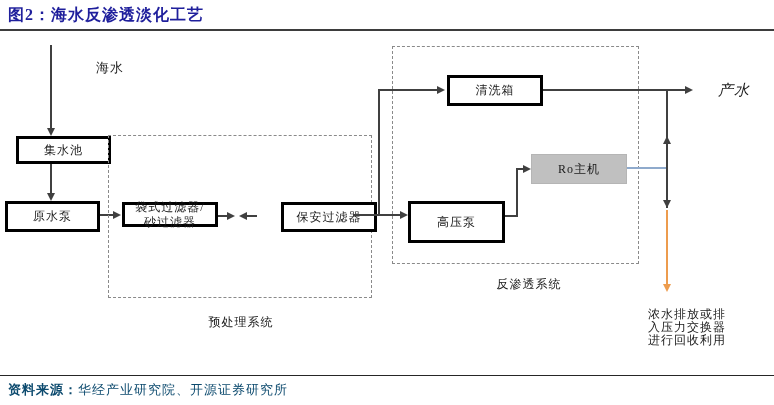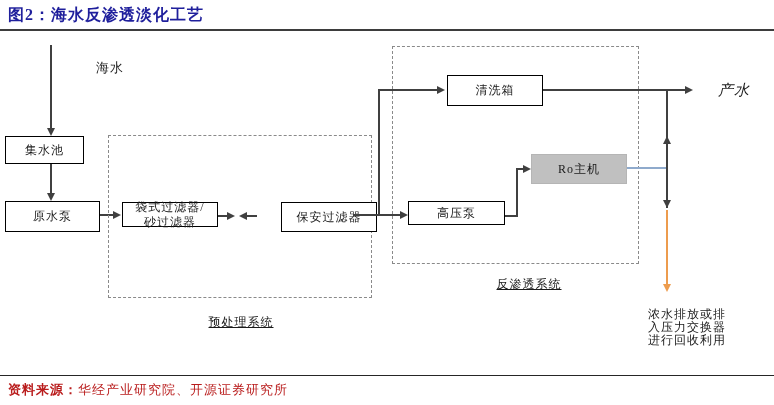--- a/index.html
+++ b/index.html
@@ -7,60 +7,60 @@
     position:relative; width:774px; height:405px; background:#ffffff;
     font-family:"Liberation Serif", "DejaVu Serif", serif; color:#1a1a1a;
     overflow:hidden;
   }
   .title {
     position:absolute; left:8px; top:5px; font-size:16px; font-weight:bold;
     color:var(--c-title, #1f1f9c); letter-spacing:1px; white-space:nowrap;
   }
   .title-rule { position:absolute; left:0; top:29px; width:774px; height:2px; background:#3d3d3d; }
   .footer-rule { position:absolute; left:0; top:375px; width:774px; height:1px; background:#262626; }
-  .footer { position:absolute; left:8px; top:381px; font-size:13px; color:#b91c1c; white-space:nowrap; letter-spacing:1px; }
+  .footer { position:absolute; left:8px; top:381px; font-size:13px; color:#0c4a6e; white-space:nowrap; letter-spacing:1px; }
   .footer .src-label { font-weight:bold; }
 
   .box {
-    position:absolute; box-sizing:border-box; border:1px solid #000000; background:#ffffff;
+    position:absolute; box-sizing:border-box; border:3px solid #000000; background:#ffffff;
     display:flex; align-items:center; justify-content:center; text-align:center;
     font-size:12px; line-height:1.2; letter-spacing:1px;
   }
   .box.gray { border:1px solid #b5b5b5; background:var(--c-ro-fill, #c0c0c0); }
   .dashed { position:absolute; box-sizing:border-box; border:1px dashed #8a8a8a; background:transparent; }
 
   .hl { position:absolute; height:2px; background:var(--c-line, #404040); }
   .vl { position:absolute; width:2px; background:var(--c-line, #404040); }
   .hl.blue { height:2px; background:var(--c-permeate, #8faacc); }
   .vl.orange { background:var(--c-concentrate, #ed9c4e); }
 
   .arr { position:absolute; width:0; height:0; }
   .arr.right { border-top:4px solid transparent; border-bottom:4px solid transparent; border-left:8px solid var(--c-line, #404040); }
   .arr.left  { border-top:4px solid transparent; border-bottom:4px solid transparent; border-right:8px solid var(--c-line, #404040); }
   .arr.down  { border-left:4px solid transparent; border-right:4px solid transparent; border-top:8px solid var(--c-line, #404040); }
   .arr.up    { border-left:4px solid transparent; border-right:4px solid transparent; border-bottom:8px solid var(--c-line, #404040); }
   .arr.down.orange { border-top-color:var(--c-concentrate, #ed9c4e); }
 
   .lbl { position:absolute; font-size:12px; letter-spacing:1px; white-space:nowrap;margin-left:16px; }
-  .lbl.center { text-align:center; white-space:normal;text-decoration:underline; }
+  .lbl.center { text-align:center; white-space:normal; }
   .multiline { position:absolute; font-size:12px; line-height:13px; text-align:center; letter-spacing:1px; }
 </style>
 </head>
 <body>
 
 <div class="stage">
 
   <div class="title">图2：海水反渗透淡化工艺</div>
   <div class="title-rule"></div>
 
   <div class="vl" style="left:50px; top:45px; height:85px;"></div>
   <div class="arr down" style="left:47px; top:128px;"></div>
   <div class="lbl" style="left:80px; top:59px; font-size:13px;">海水</div>
 
-  <div class="box" style="left:5px; top:136px; width:79px; height:28px;">
+  <div class="box" style="left:16px; top:136px; width:95px; height:28px;">
     <span>集水池</span>
   </div>
   <div class="vl" style="left:50px; top:164px; height:29px;"></div>
   <div class="arr down" style="left:47px; top:193px;"></div>
 
   <div class="box" style="left:5px; top:201px; width:95px; height:31px;">
     <span>原水泵</span>
   </div>
   <div class="hl" style="left:100px; top:214px; width:14px;"></div>
   <div class="arr right" style="left:113px; top:211px;"></div>
@@ -93,21 +93,21 @@
   <div class="dashed" style="left:392px; top:46px; width:247px; height:218px;"></div>
   <div class="lbl center" style="left:468px; top:276px; width:90px;">反渗透系统</div>
 
   <div class="box" style="left:447px; top:75px; width:96px; height:31px;">
     <span>清洗箱</span>
   </div>
   <div class="hl" style="left:543px; top:89px; width:143px;"></div>
   <div class="arr right" style="left:685px; top:86px;"></div>
   <div class="lbl" style="left:702px; top:81px; font-size:15px;font-style:italic;">产水</div>
 
-  <div class="box" style="left:408px; top:201px; width:97px; height:24px;">
+  <div class="box" style="left:408px; top:201px; width:97px; height:42px;">
     <span>高压泵</span>
   </div>
   <div class="hl" style="left:505px; top:215px; width:13px;"></div>
   <div class="vl" style="left:516px; top:169px; height:48px;"></div>
   <div class="hl" style="left:516px; top:168px; width:8px;"></div>
   <div class="arr right" style="left:523px; top:165px;"></div>
 
   <div class="box gray" style="left:531px; top:154px; width:96px; height:30px;">
     <span>Ro主机</span>
   </div>

